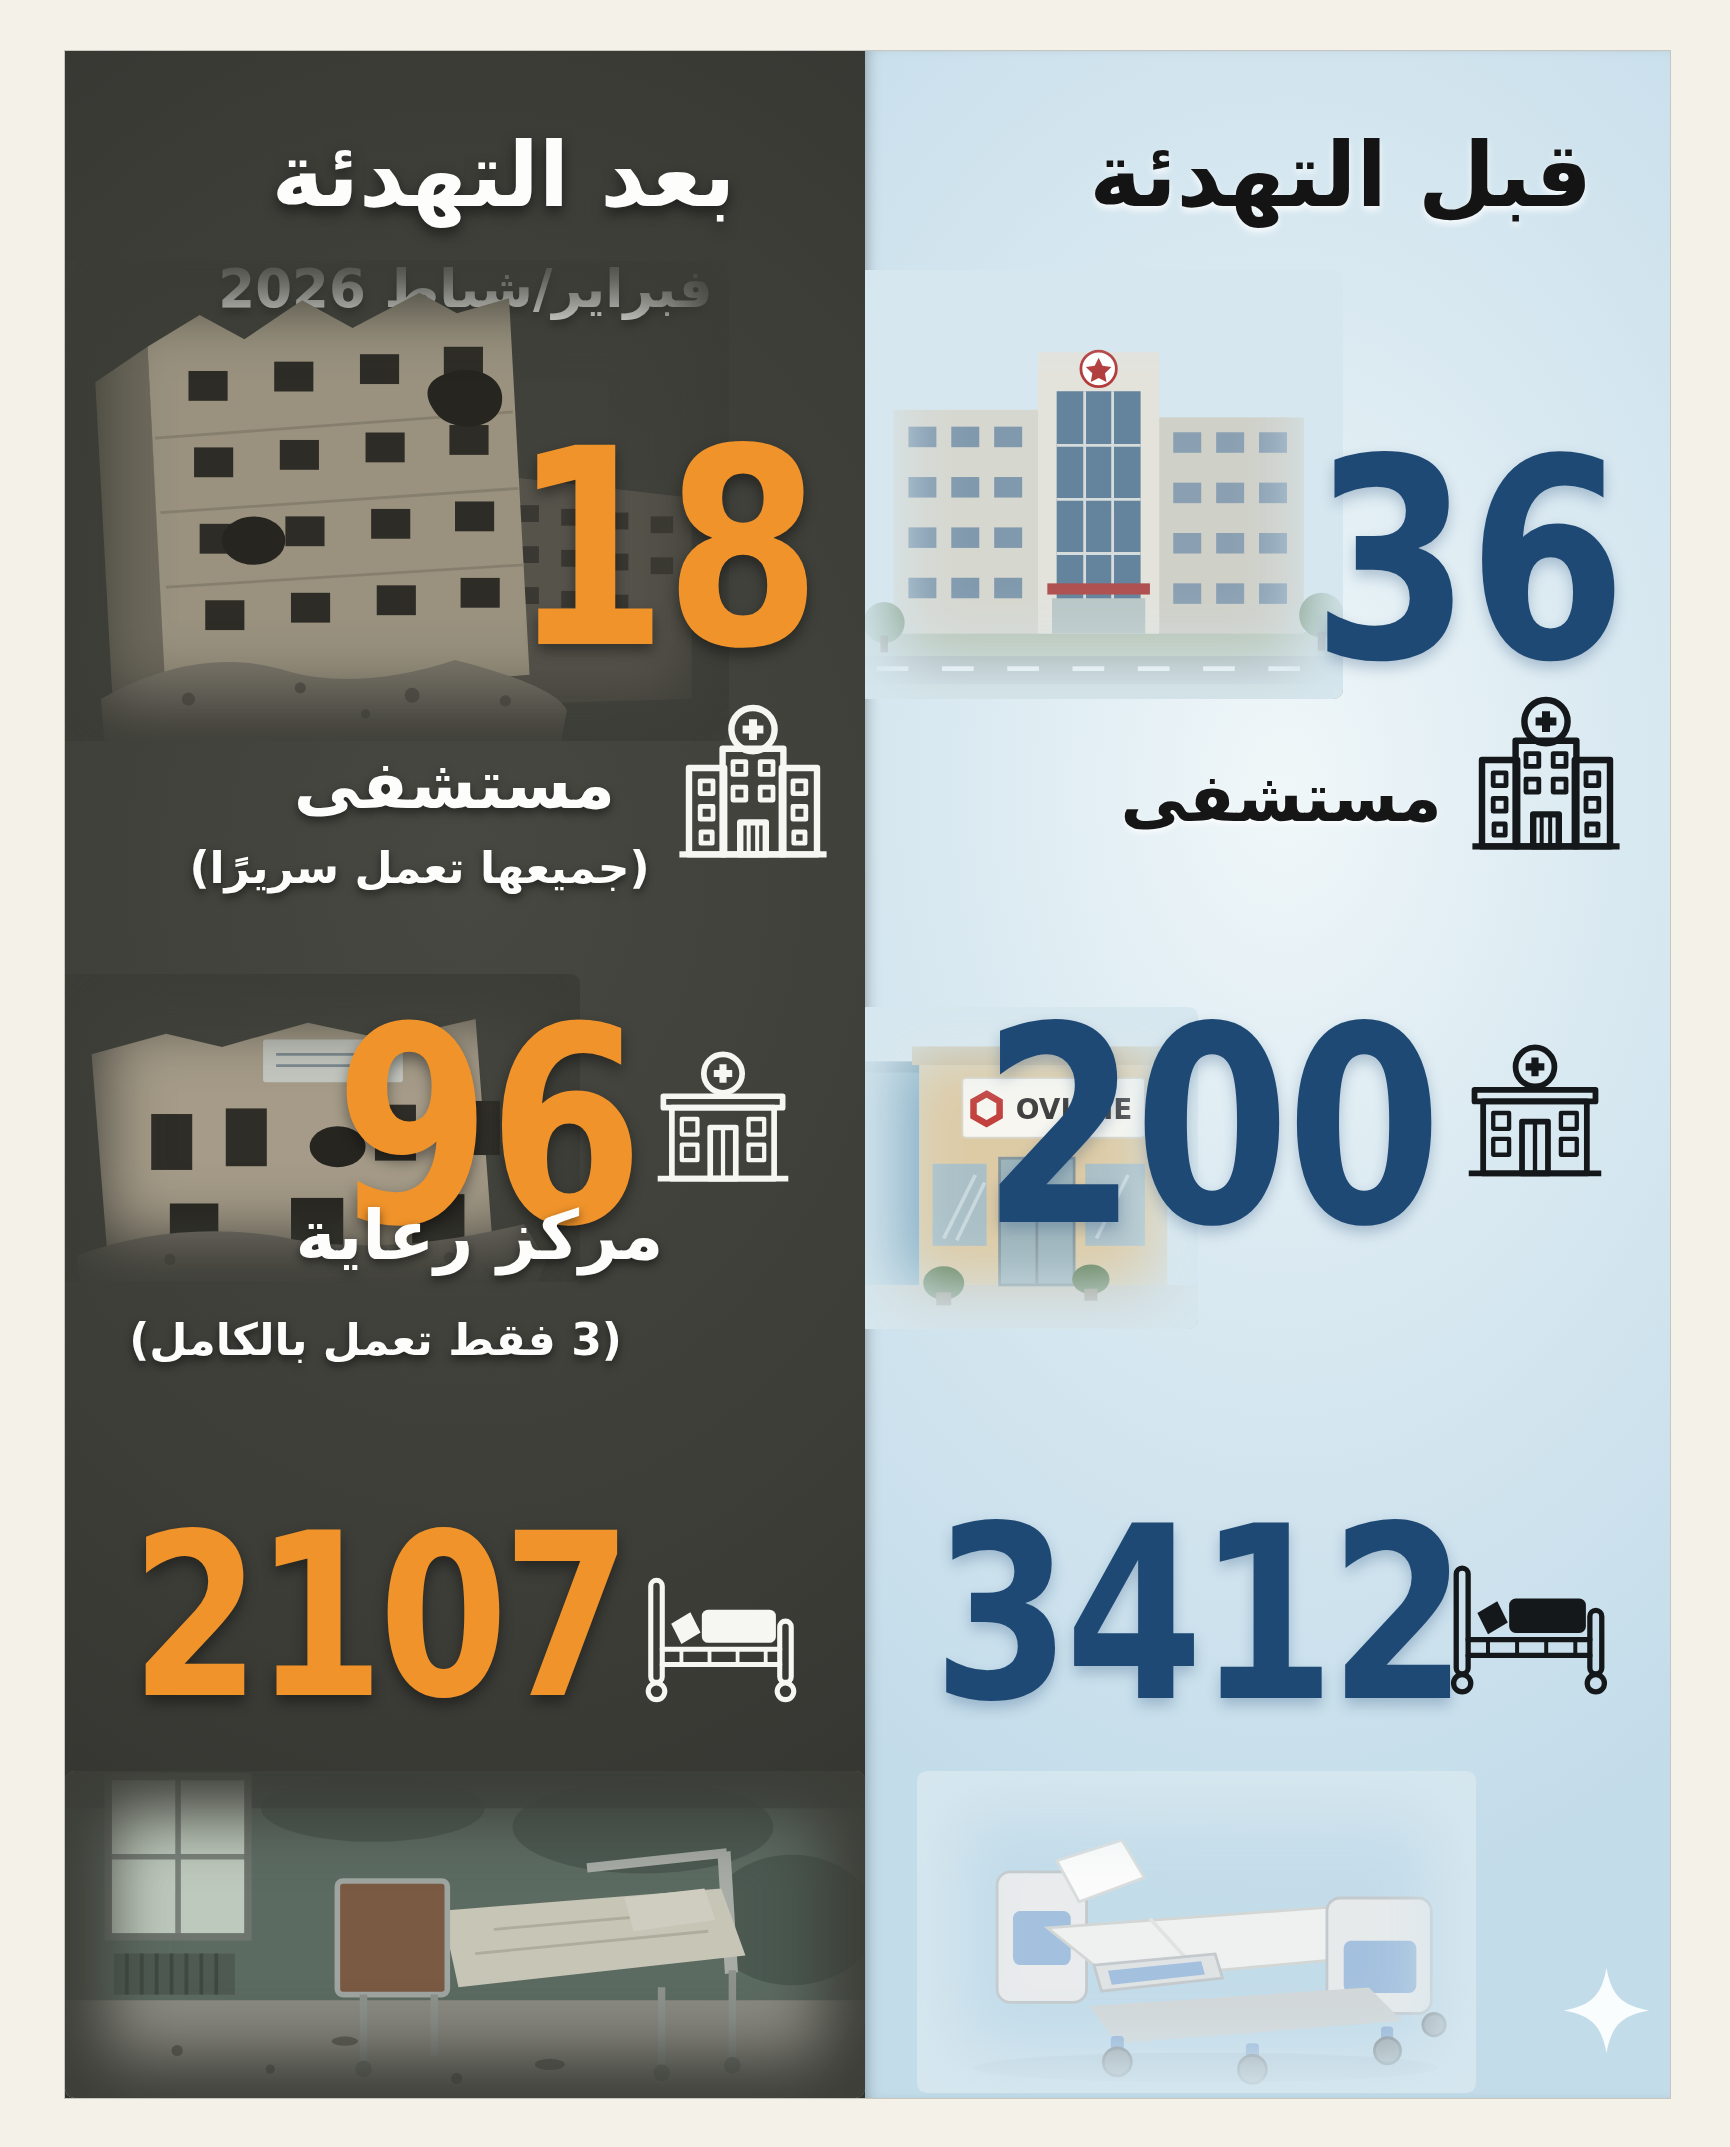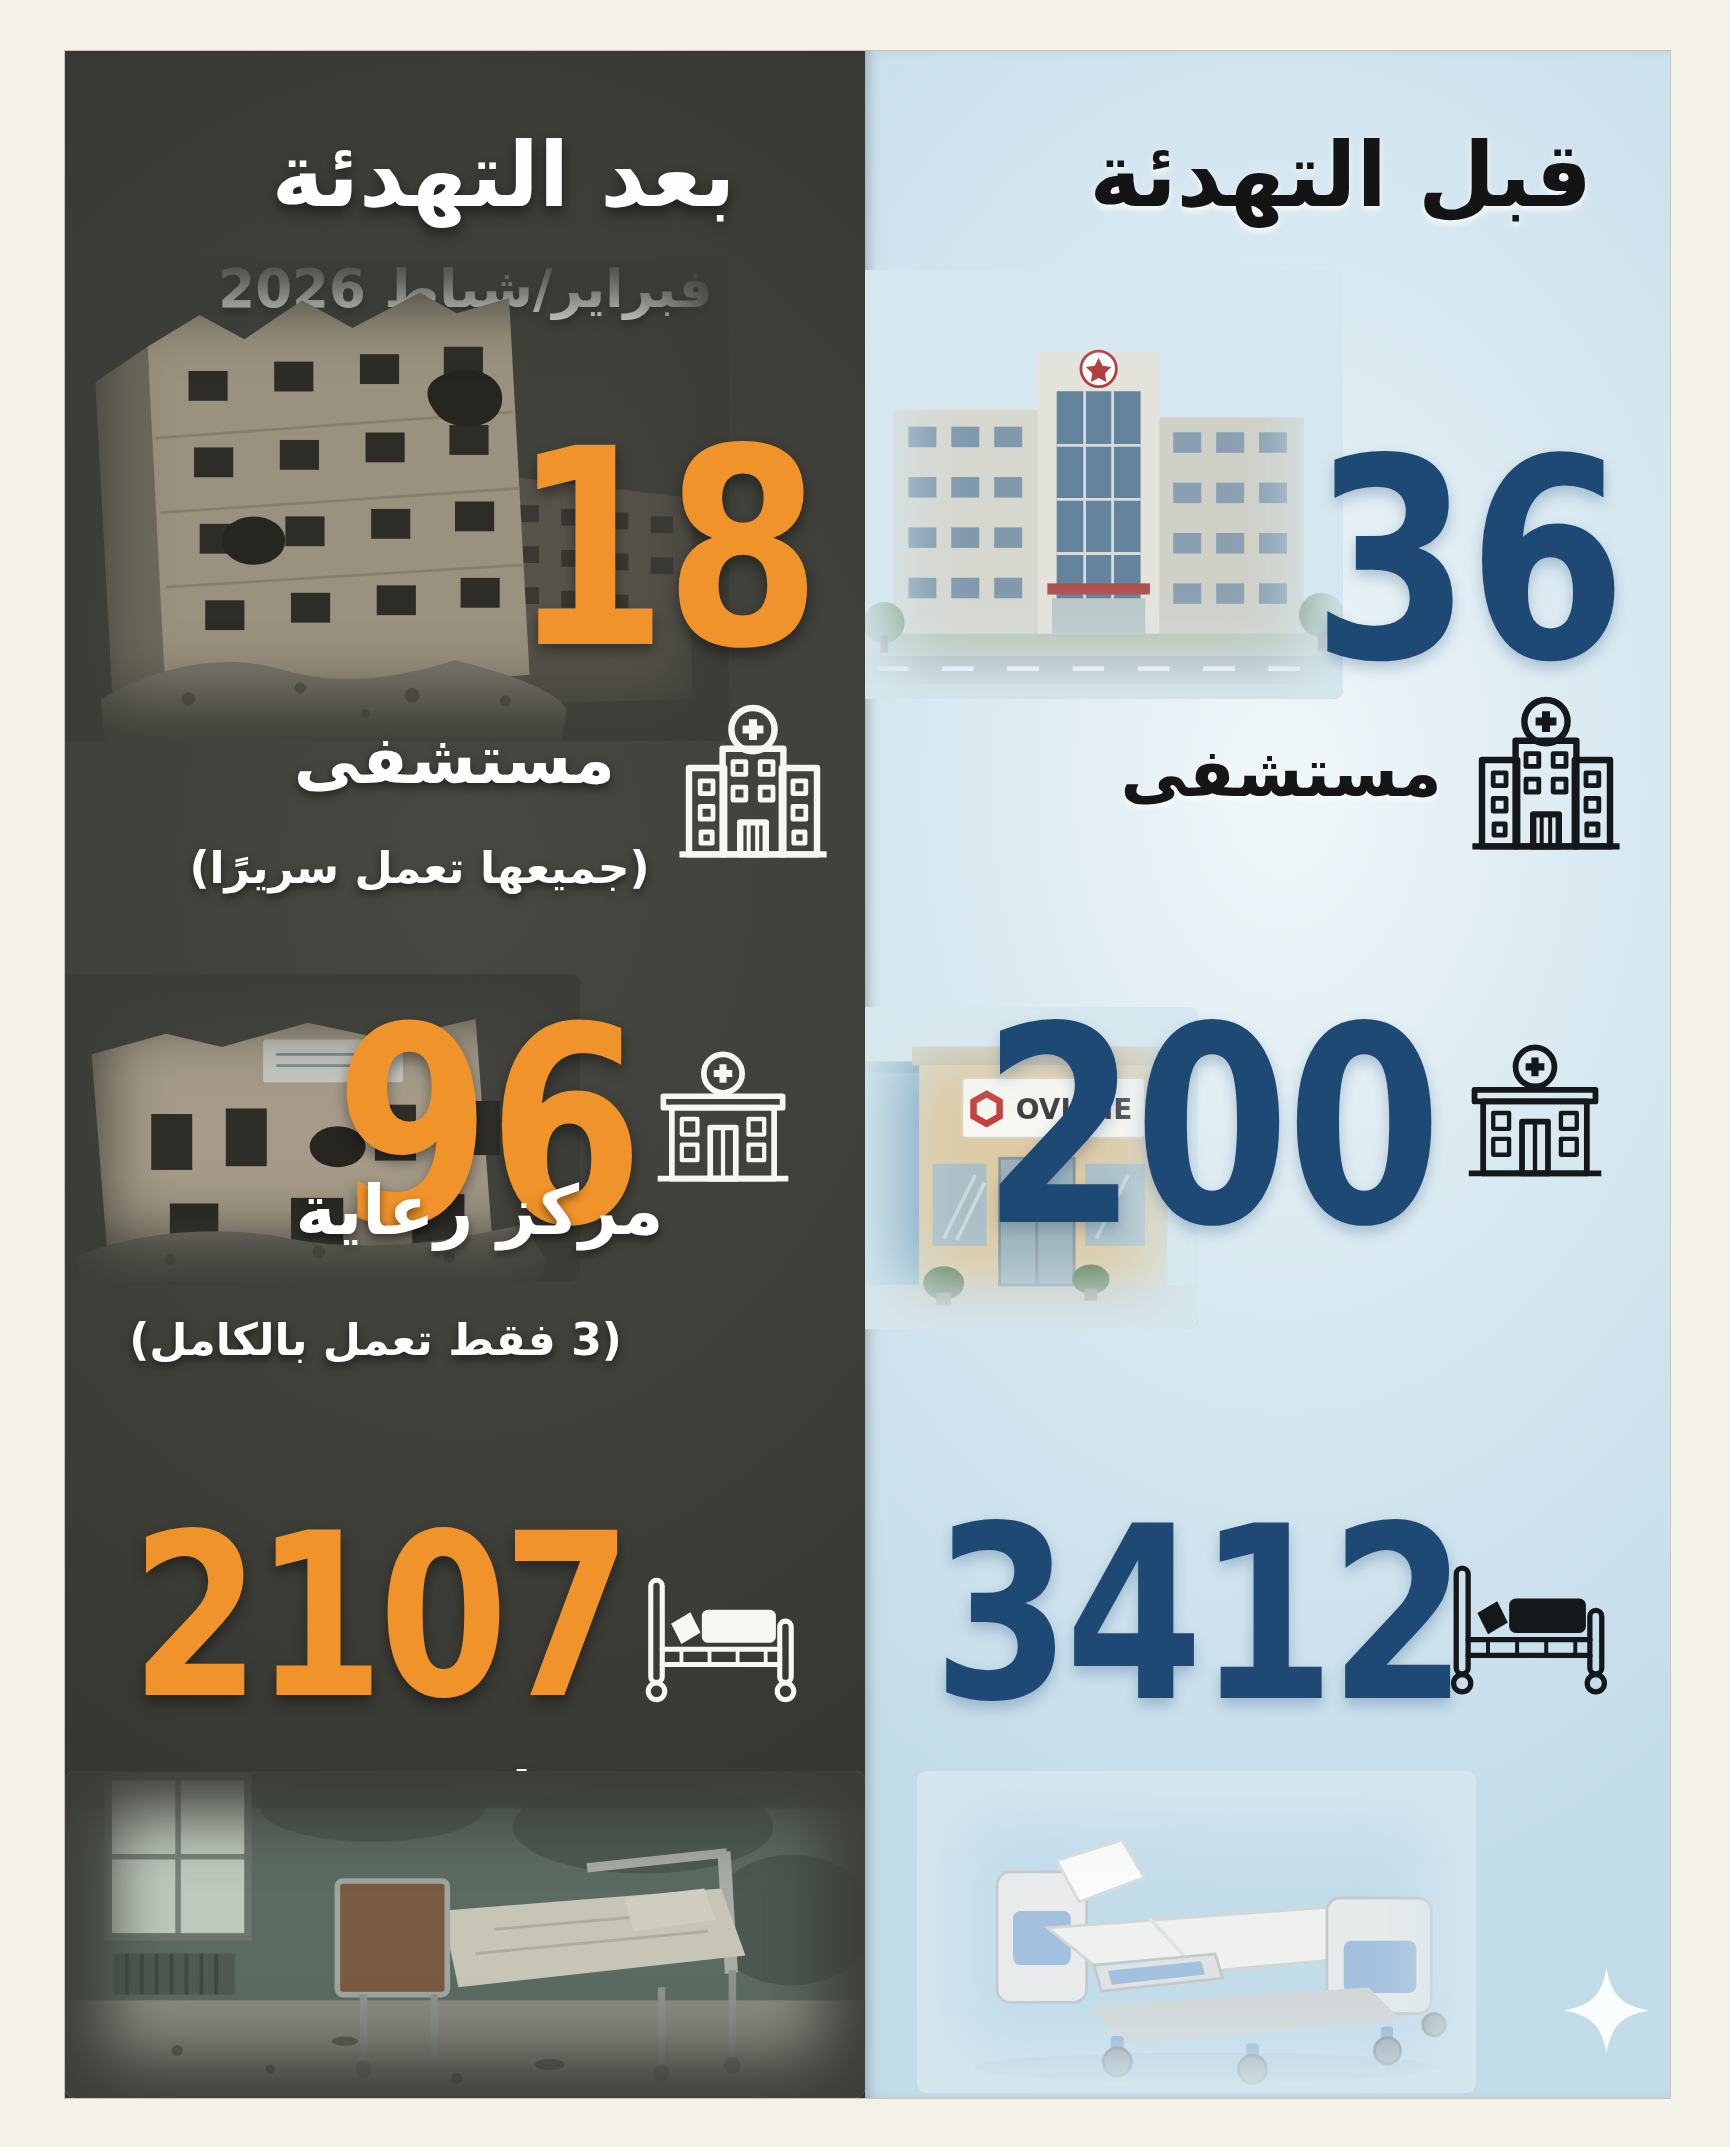--- a/index.html
+++ b/index.html
@@ -16,21 +16,21 @@
   .abs{position:absolute;}
   .ar{direction:rtl;letter-spacing:normal;}
   .center{text-align:center;}
   .title{font-weight:bold;font-size:89px;line-height:1.3;}
   .title-w{color:#fdfdfb;text-shadow:0 5.6px 13px rgba(0,0,0,.5);}
   .title-b{color:#141414;text-shadow:0 3.7px 7.5px rgba(255,255,255,.85);}
   .subtitle{font-weight:bold;font-size:53px;color:#f2f2ee;text-shadow:0 3.7px 9.3px rgba(0,0,0,.45);}
   .num{font-weight:bold;line-height:1;transform:scaleY(1.22);transform-origin:50% 50%;}
   .num-orange{color:#f0932a;text-shadow:0 5.6px 13px rgba(0,0,0,.4);}
   .num-navy{color:#1f4975;text-shadow:0 5.6px 13px rgba(31,73,117,.28);}
-  .lbl{font-weight:bold;line-height:1.35;}
+  .lbl{font-weight:bold;line-height:1.35;margin-top:25px;}
   .lbl-w{color:#fdfdfb;text-shadow:0 3.7px 9.3px rgba(0,0,0,.5);}
   .lbl-b{color:#161616;text-shadow:0 2.8px 6.5px rgba(255,255,255,.8);}
   .note{font-weight:bold;font-size:44px;line-height:1.3;color:#fdfdfb;text-shadow:0 3.7px 8.4px rgba(0,0,0,.5);}
   .icon{line-height:0;}
   .icon svg{width:100%;height:100%;}
   .icon-w{color:#f6f6f2;}
   .icon-b{color:#15181a;}
   .photo{border-radius:9.3px;overflow:hidden;line-height:0;}
   .photo::after{content:"";position:absolute;inset:0;border-radius:9.3px;
     box-shadow:inset 0 0 65px 42px var(--blend);pointer-events:none;}

